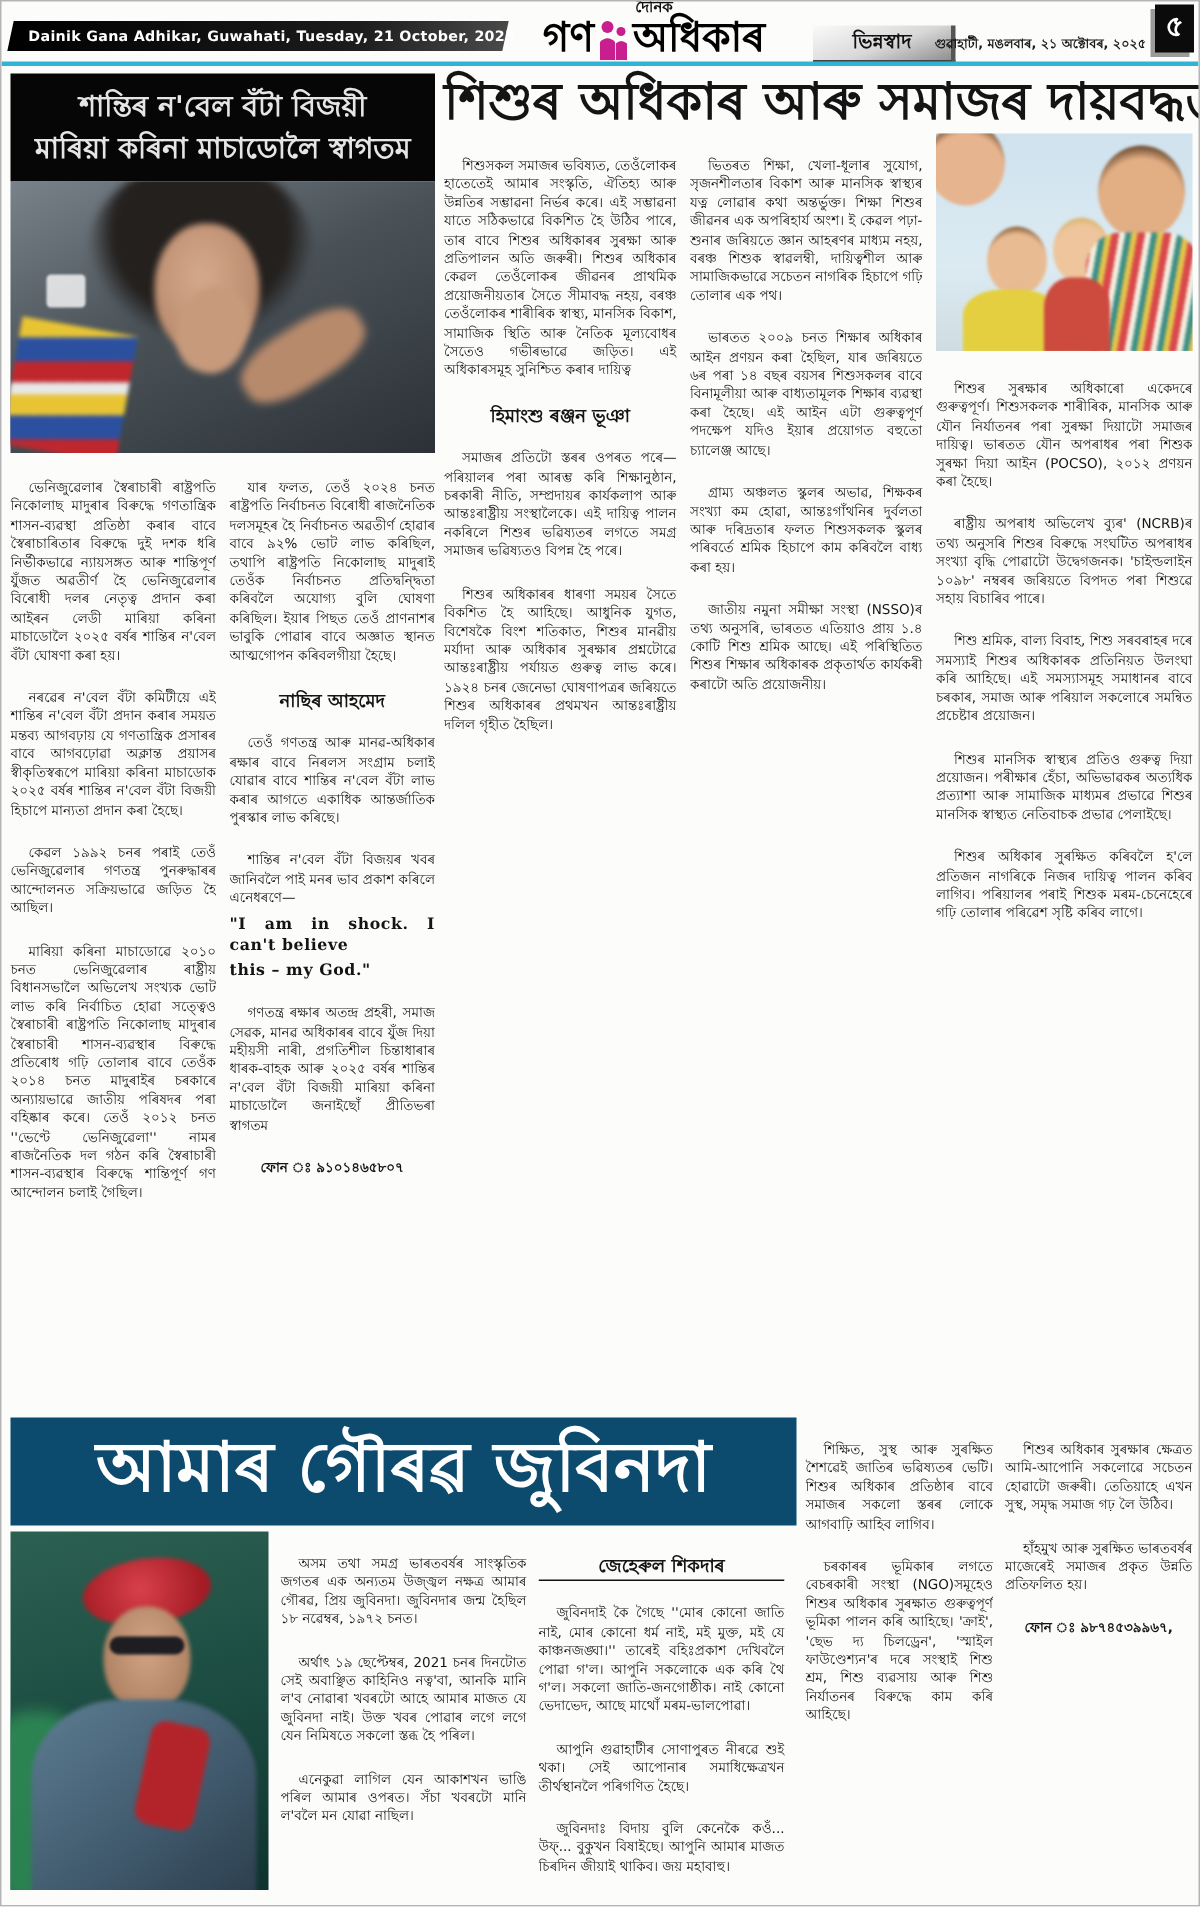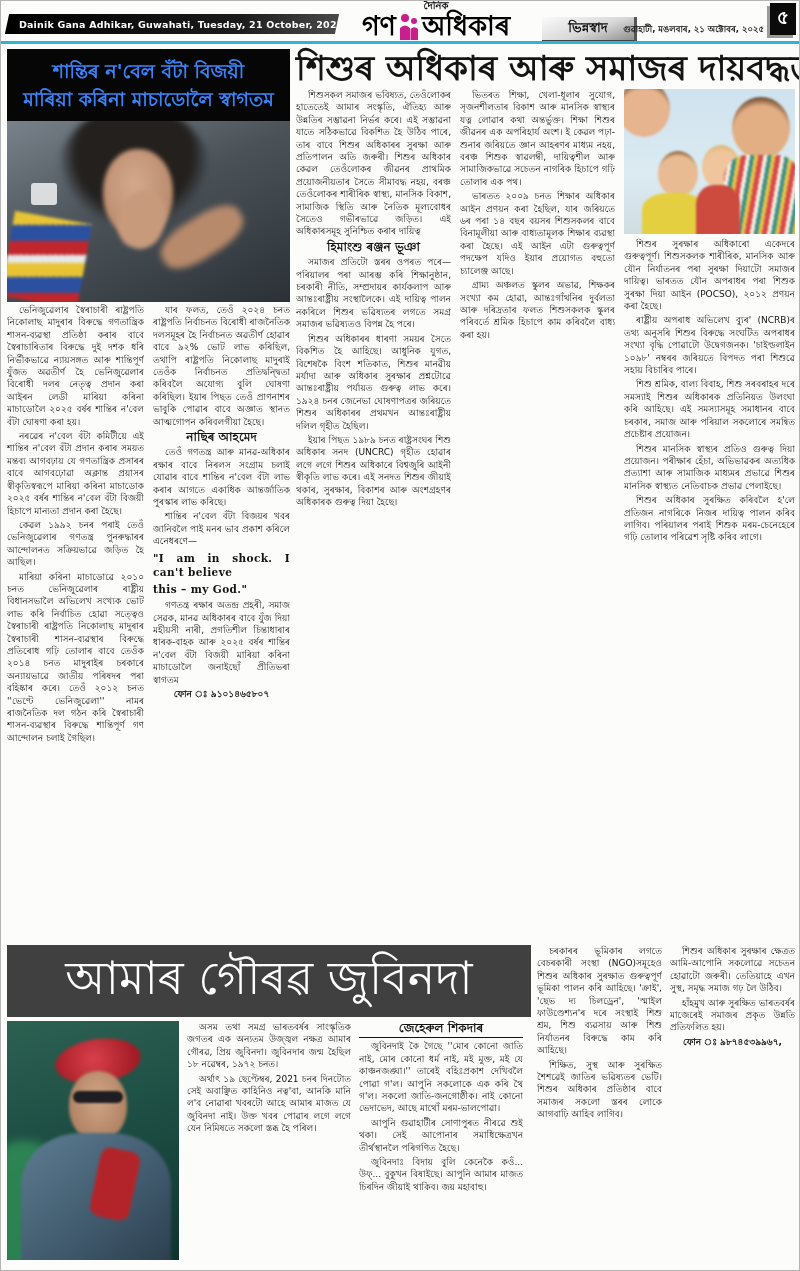--- a/index.html
+++ b/index.html
@@ -29,30 +29,30 @@
         white-space:nowrap;}
   .date-asm-bg{position:absolute;right:0;top:18px;width:142px;height:18px;
         background:linear-gradient(to right,rgba(255,255,255,0),#c9c9c9 60%,#8a8a8a 100%);z-index:-1;}
   .page-num-box{position:absolute;right:2px;top:2px;width:26px;height:32px;background:#0b0b0b;
         color:#fff;font-size:19px;font-weight:bold;display:flex;align-items:center;justify-content:center;
         box-shadow:-3px 3px 0 #9a9a9a;}
   .header-rule{position:absolute;left:0;top:40px;width:100%;height:3px;background:#2fb3d6;}
   
   .cols{display:flex;}
   .coltext{font-size:9px;line-height:1.38;text-align:justify;overflow:hidden;}
-  .coltext p{margin:0 0 2px 0;text-indent:12px;}
+  .coltext p{margin:16px 0 2px 0;text-indent:12px;}
   .byline{font-weight:bold;font-size:12px;text-align:center;text-indent:0!important;
         margin:3px 0 3px 0;line-height:1.2;}
   .byline-rule{border-bottom:1.5px solid #111;padding-bottom:2px;}
   .phone{font-weight:bold;text-align:center;text-indent:0!important;font-size:9px;}
   .quote{font-family:"DejaVu Serif",serif;font-weight:bold;font-size:10.5px;
         letter-spacing:.4px;text-indent:0!important;margin:3px 0!important;line-height:1.35;}
   
   .left-article{position:absolute;left:6px;top:48px;width:283px;}
-  .lh-box{background:#060606;color:#3b82f6;height:72px;display:flex;flex-direction:column;
+  .lh-box{background:#060606;color:#e5e5e5;height:72px;display:flex;flex-direction:column;
         justify-content:center;text-align:center;font-weight:bold;font-size:19px;line-height:1.5;
         font-family:"DejaVu Serif",serif;}
   .maria-photo{position:relative;height:181px;overflow:hidden;
         background:linear-gradient(155deg,#79828a 0%,#4a5258 45%,#2b3136 100%);}
   .maria-hair{position:absolute;left:52px;top:-14px;width:150px;height:120px;border-radius:50%;
         background:radial-gradient(ellipse at 50% 40%,#23201e 55%,rgba(35,32,30,0)72%);filter:blur(3px);}
   .maria-face{position:absolute;left:96px;top:28px;width:70px;height:88px;border-radius:48%;
         background:radial-gradient(ellipse at 45% 40%,#d4a98b,#b98a6d 75%);filter:blur(2px);}
   .maria-hand{position:absolute;left:112px;top:70px;width:46px;height:58px;border-radius:45%;
         background:#c79a7c;transform:rotate(18deg);filter:blur(2px);}
@@ -76,22 +76,22 @@
         background:linear-gradient(180deg,#cfe2ee 0%,#dcebf2 60%,#cfdde2 100%);}
   .kid{position:absolute;border-radius:50%;filter:blur(1.2px);}
   .shirt{position:absolute;filter:blur(1.2px);}
   .br-phone{margin-top:2px;}
   
   .bottom-right{position:absolute;left:536px;top:944px;width:258px;height:323px;}
   .bottom-right .cols{gap:8px;height:100%;}
   .bottom-right .coltext{width:125px;height:100%;}
   
   .zubin{position:absolute;left:6px;top:944px;width:524px;height:323px;}
-  .z-strip{background:#404040;color:#fff;height:72px;display:flex;align-items:center;
-        justify-content:center;font-size:46px;font-weight:normal;font-family:"DejaVu Serif",serif;}
+  .z-strip{background:#0c4a6e;color:#fff;height:72px;display:flex;align-items:center;
+        justify-content:center;font-size:46px;font-weight:bold;font-family:"DejaVu Serif",serif;}
   .z-content{display:flex;gap:8px;margin-top:4px;height:239px;}
   .zubin-photo{position:relative;width:172px;height:239px;overflow:hidden;
         background:linear-gradient(165deg,#2c6152 0%,#1b4a40 55%,#0e332d 100%);}
   .z-beret{position:absolute;left:48px;top:18px;width:86px;height:44px;border-radius:50%;
         background:radial-gradient(circle at 45% 45%,#d8404a,#a31b24 80%);transform:rotate(-8deg);filter:blur(1.5px);}
   .z-face{position:absolute;left:62px;top:50px;width:58px;height:70px;border-radius:48%;
         background:radial-gradient(ellipse at 50% 40%,#d0a584,#ad7f61 80%);filter:blur(1.5px);}
   .z-glass{position:absolute;left:66px;top:70px;width:50px;height:12px;border-radius:6px;
         background:#1d1d22;filter:blur(1px);}
   .z-jacket{position:absolute;left:14px;top:112px;width:150px;height:130px;border-radius:40% 40% 0 0;
@@ -168,26 +168,26 @@
   </div>
 
   <div class="main-article">
     <div class="ma-headline">শিশুৰ অধিকাৰ আৰু সমাজৰ দায়বদ্ধতা</div>
     <div class="ma-cols cols">
       <div class="ma-col1 coltext">
         <p>শিশুসকল সমাজৰ ভবিষ্যত, তেওঁলোকৰ হাতেতেই আমাৰ সংস্কৃতি, ঐতিহ্য আৰু উন্নতিৰ সম্ভাৱনা নিৰ্ভৰ কৰে। এই সম্ভাৱনা যাতে সঠিকভাৱে বিকশিত হৈ উঠিব পাৰে, তাৰ বাবে শিশুৰ অধিকাৰৰ সুৰক্ষা আৰু প্ৰতিপালন অতি জৰুৰী। শিশুৰ অধিকাৰ কেৱল তেওঁলোকৰ জীৱনৰ প্ৰাথমিক প্ৰয়োজনীয়তাৰ সৈতে সীমাবদ্ধ নহয়, বৰঞ্চ তেওঁলোকৰ শাৰীৰিক স্বাস্থ্য, মানসিক বিকাশ, সামাজিক স্থিতি আৰু নৈতিক মূল্যবোধৰ সৈতেও গভীৰভাৱে জড়িত। এই অধিকাৰসমূহ সুনিশ্চিত কৰাৰ দায়িত্ব</p>
         <p class="byline">হিমাংশু ৰঞ্জন ভূঞা</p>
         <p>সমাজৰ প্ৰতিটো স্তৰৰ ওপৰত পৰে— পৰিয়ালৰ পৰা আৰম্ভ কৰি শিক্ষানুষ্ঠান, চৰকাৰী নীতি, সম্প্ৰদায়ৰ কাৰ্যকলাপ আৰু আন্তঃৰাষ্ট্ৰীয় সংস্থালৈকে। এই দায়িত্ব পালন নকৰিলে শিশুৰ ভৱিষ্যতৰ লগতে সমগ্ৰ সমাজৰ ভৱিষ্যতও বিপন্ন হৈ পৰে।</p>
         <p>শিশুৰ অধিকাৰৰ ধাৰণা সময়ৰ সৈতে বিকশিত হৈ আহিছে। আধুনিক যুগত, বিশেষকৈ বিংশ শতিকাত, শিশুৰ মানৱীয় মৰ্যাদা আৰু অধিকাৰ সুৰক্ষাৰ প্ৰশ্নটোৱে আন্তঃৰাষ্ট্ৰীয় পৰ্যায়ত গুৰুত্ব লাভ কৰে। ১৯২৪ চনৰ জেনেভা ঘোষণাপত্ৰৰ জৰিয়তে শিশুৰ অধিকাৰৰ প্ৰথমখন আন্তঃৰাষ্ট্ৰীয় দলিল গৃহীত হৈছিল।</p>
-        <p>ইয়াৰ পিছত ১৯৮৯ চনত ৰাষ্ট্ৰসংঘৰ শিশু অধিকাৰ সনদ (UNCRC) গৃহীত হোৱাৰ লগে লগে শিশুৰ অধিকাৰে বিশ্বজুৰি আইনী স্বীকৃতি লাভ কৰে। এই সনদত শিশুৰ জীয়াই থকাৰ, সুৰক্ষাৰ, বিকাশৰ আৰু অংশগ্ৰহণৰ অধিকাৰক গুৰুত্ব দিয়া হৈছে।</p>
       </div>
       <div class="ma-col2 coltext">
         <p>ভিতৰত শিক্ষা, খেলা-ধূলাৰ সুযোগ, সৃজনশীলতাৰ বিকাশ আৰু মানসিক স্বাস্থ্যৰ যত্ন লোৱাৰ কথা অন্তৰ্ভুক্ত। শিক্ষা শিশুৰ জীৱনৰ এক অপৰিহাৰ্য অংশ। ই কেৱল পঢ়া-শুনাৰ জৰিয়তে জ্ঞান আহৰণৰ মাধ্যম নহয়, বৰঞ্চ শিশুক স্বাৱলম্বী, দায়িত্বশীল আৰু সামাজিকভাৱে সচেতন নাগৰিক হিচাপে গঢ়ি তোলাৰ এক পথ।</p>
         <p>ভাৰতত ২০০৯ চনত শিক্ষাৰ অধিকাৰ আইন প্ৰণয়ন কৰা হৈছিল, যাৰ জৰিয়তে ৬ৰ পৰা ১৪ বছৰ বয়সৰ শিশুসকলৰ বাবে বিনামূলীয়া আৰু বাধ্যতামূলক শিক্ষাৰ ব্যৱস্থা কৰা হৈছে। এই আইন এটা গুৰুত্বপূৰ্ণ পদক্ষেপ যদিও ইয়াৰ প্ৰয়োগত বহুতো চ্যালেঞ্জ আছে।</p>
         <p>গ্ৰাম্য অঞ্চলত স্কুলৰ অভাৱ, শিক্ষকৰ সংখ্যা কম হোৱা, আন্তঃগাঁথনিৰ দুৰ্বলতা আৰু দৰিদ্ৰতাৰ ফলত শিশুসকলক স্কুলৰ পৰিবৰ্তে শ্ৰমিক হিচাপে কাম কৰিবলৈ বাধ্য কৰা হয়।</p>
+        <p>জাতীয় নমুনা সমীক্ষা সংস্থা (NSSO)ৰ তথ্য অনুসৰি, ভাৰতত এতিয়াও প্ৰায় ১.৪ কোটি শিশু শ্ৰমিক আছে। এই পৰিস্থিতিত শিশুৰ শিক্ষাৰ অধিকাৰক প্ৰকৃতাৰ্থত কাৰ্যকৰী কৰাটো অতি প্ৰয়োজনীয়।</p>
       </div>
       <div class="ma-col3">
         <div class="children-photo">
           <div class="kid" style="left:-14px;top:-16px;width:70px;height:70px;background:radial-gradient(circle at 55% 55%,#e3b astounding;background:#6b4a2a;"></div>
           <div class="kid" style="left:-6px;top:-8px;width:52px;height:56px;background:radial-gradient(circle at 50% 60%,#e6b48e 60%,#6b4a2a 78%);"></div>
           <div class="kid" style="left:34px;top:62px;width:40px;height:46px;background:radial-gradient(circle at 50% 55%,#e8bb92 62%,#7a4f2a 80%);"></div>
           <div class="kid" style="left:78px;top:56px;width:38px;height:44px;background:radial-gradient(circle at 50% 55%,#eec59c 60%,#d9b36a 80%);"></div>
           <div class="kid" style="left:108px;top:8px;width:58px;height:62px;background:radial-gradient(circle at 50% 60%,#e2ae84 60%,#5f4026 80%);"></div>
           <div class="shirt" style="left:100px;top:66px;width:76px;height:80px;border-radius:30% 30% 0 0;background:repeating-linear-gradient(100deg,#d9484a 0 5px,#f3eee0 5px 9px,#3d8f86 9px 13px,#e3c34a 13px 17px);"></div>
           <div class="shirt" style="left:18px;top:104px;width:64px;height:42px;border-radius:40% 40% 0 0;background:#e3cf3f;"></div>
@@ -200,22 +200,22 @@
           <p>শিশুৰ মানসিক স্বাস্থ্যৰ প্ৰতিও গুৰুত্ব দিয়া প্ৰয়োজন। পৰীক্ষাৰ হেঁচা, অভিভাৱকৰ অত্যধিক প্ৰত্যাশা আৰু সামাজিক মাধ্যমৰ প্ৰভাৱে শিশুৰ মানসিক স্বাস্থ্যত নেতিবাচক প্ৰভাৱ পেলাইছে।</p>
           <p>শিশুৰ অধিকাৰ সুৰক্ষিত কৰিবলৈ হ'লে প্ৰতিজন নাগৰিকে নিজৰ দায়িত্ব পালন কৰিব লাগিব। পৰিয়ালৰ পৰাই শিশুক মৰম-চেনেহেৰে গঢ়ি তোলাৰ পৰিৱেশ সৃষ্টি কৰিব লাগে।</p>
         </div>
       </div>
     </div>
   </div>
 
   <div class="bottom-right">
     <div class="cols">
       <div class="coltext">
+        <p>শিক্ষিত, সুস্থ আৰু সুৰক্ষিত শৈশৱেই জাতিৰ ভৱিষ্যতৰ ভেটি। শিশুৰ অধিকাৰ প্ৰতিষ্ঠাৰ বাবে সমাজৰ সকলো স্তৰৰ লোকে আগবাঢ়ি আহিব লাগিব।</p>
         <p>চৰকাৰৰ ভূমিকাৰ লগতে বেচৰকাৰী সংস্থা (NGO)সমূহেও শিশুৰ অধিকাৰ সুৰক্ষাত গুৰুত্বপূৰ্ণ ভূমিকা পালন কৰি আহিছে। 'ক্ৰাই', 'ছেভ দ্য চিলড্ৰেন', 'স্মাইল ফাউণ্ডেশ্যন'ৰ দৰে সংস্থাই শিশু শ্ৰম, শিশু ব্যৱসায় আৰু শিশু নিৰ্যাতনৰ বিৰুদ্ধে কাম কৰি আহিছে।</p>
-        <p>শিক্ষিত, সুস্থ আৰু সুৰক্ষিত শৈশৱেই জাতিৰ ভৱিষ্যতৰ ভেটি। শিশুৰ অধিকাৰ প্ৰতিষ্ঠাৰ বাবে সমাজৰ সকলো স্তৰৰ লোকে আগবাঢ়ি আহিব লাগিব।</p>
       </div>
       <div class="coltext">
         <p>শিশুৰ অধিকাৰ সুৰক্ষাৰ ক্ষেত্ৰত আমি-আপোনি সকলোৱে সচেতন হোৱাটো জৰুৰী। তেতিয়াহে এখন সুস্থ, সমৃদ্ধ সমাজ গঢ় লৈ উঠিব।</p>
         <p>হাঁহমুখ আৰু সুৰক্ষিত ভাৰতবৰ্ষৰ মাজেৰেই সমাজৰ প্ৰকৃত উন্নতি প্ৰতিফলিত হয়।</p>
         <p class="phone br-phone">ফোন ঃ ৯৮৭৪৫৩৯৯৬৭,</p>
       </div>
     </div>
   </div>
 
   <div class="zubin">
@@ -226,20 +226,21 @@
         <div class="z-beret"></div>
         <div class="z-face"></div>
         <div class="z-glass"></div>
         <div class="z-jacket"></div>
         <div class="z-scarf"></div>
       </div>
       <div class="z-cols">
         <div class="coltext">
           <p>অসম তথা সমগ্ৰ ভাৰতবৰ্ষৰ সাংস্কৃতিক জগতৰ এক অন্যতম উজ্জ্বল নক্ষত্ৰ আমাৰ গৌৰৱ, প্ৰিয় জুবিনদা। জুবিনদাৰ জন্ম হৈছিল ১৮ নৱেম্বৰ, ১৯৭২ চনত।</p>
           <p>অৰ্থাৎ ১৯ ছেপ্টেম্বৰ, 2021 চনৰ দিনটোত সেই অবাঞ্ছিত কাহিনিও নত্ব'বা, আনকি মানি ল'ব নোৱাৰা খবৰটো আহে আমাৰ মাজত যে জুবিনদা নাই। উক্ত খবৰ পোৱাৰ লগে লগে যেন নিমিষতে সকলো স্তব্ধ হৈ পৰিল।</p>
+          <p>এনেকুৱা লাগিল যেন আকাশখন ভাঙি পৰিল আমাৰ ওপৰত। সঁচা খবৰটো মানি ল'বলৈ মন যোৱা নাছিল।</p>
         </div>
         <div class="coltext">
           <p class="byline byline-rule">জেহেৰুল শিকদাৰ</p>
           <p>জুবিনদাই কৈ গৈছে ''মোৰ কোনো জাতি নাই, মোৰ কোনো ধৰ্ম নাই, মই মুক্ত, মই যে কাঞ্চনজঙ্ঘা।'' তাৰেই বহিঃপ্ৰকাশ দেখিবলৈ পোৱা গ'ল। আপুনি সকলোকে এক কৰি থৈ গ'ল। সকলো জাতি-জনগোষ্ঠীক। নাই কোনো ভেদাভেদ, আছে মাথোঁ মৰম-ভালপোৱা।</p>
           <p>আপুনি গুৱাহাটীৰ সোণাপুৰত নীৰৱে শুই থকা। সেই আপোনাৰ সমাধিক্ষেত্ৰখন তীৰ্থস্থানলৈ পৰিগণিত হৈছে।</p>
           <p>জুবিনদাঃ বিদায় বুলি কেনেকৈ কওঁ... উফ্... বুকুখন বিষাইছে। আপুনি আমাৰ মাজত চিৰদিন জীয়াই থাকিব। জয় মহাবাহু।</p>
         </div>
       </div>
     </div>
   </div>

